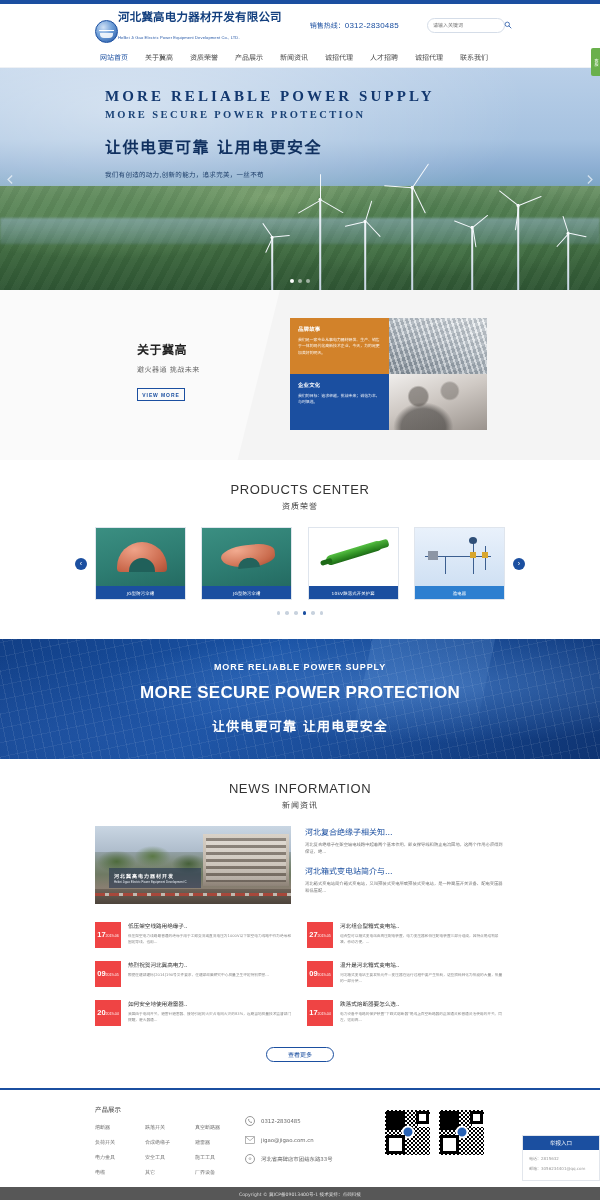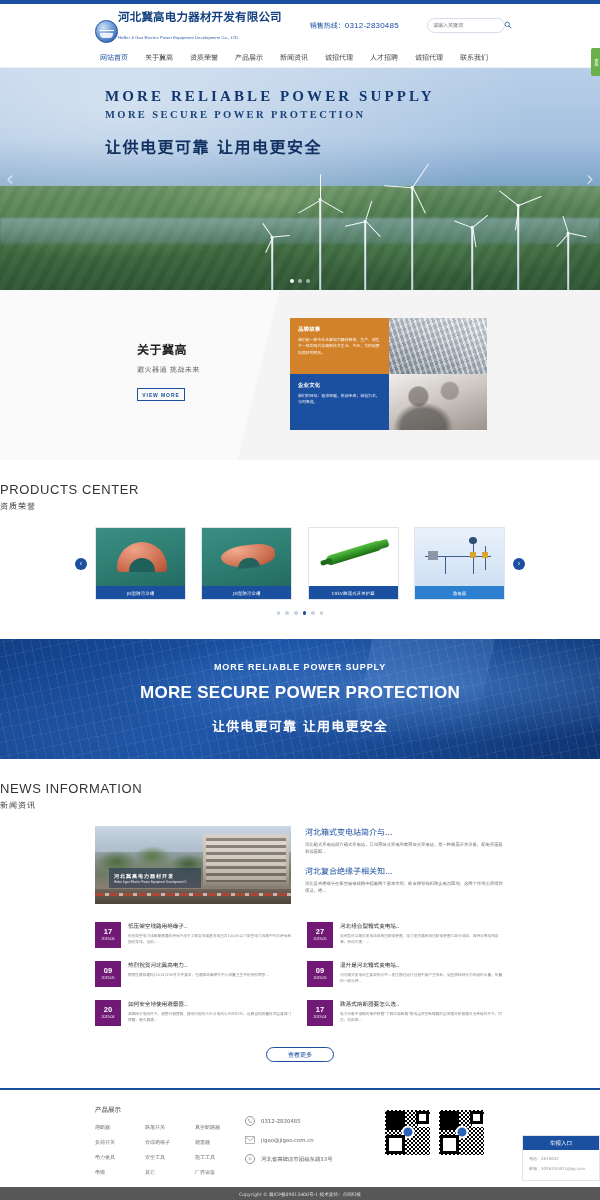--- a/index.html
+++ b/index.html
@@ -229,21 +229,21 @@
   .cell.photo-people::after {
     content: ""; position: absolute; inset: 0;
     background:
       radial-gradient(circle at 30% 40%, rgba(60,55,50,.45) 0 9px, rgba(60,55,50,0) 11px),
       radial-gradient(circle at 62% 30%, rgba(70,65,60,.35) 0 8px, rgba(70,65,60,0) 10px),
       radial-gradient(ellipse at 35% 95%, rgba(40,38,36,.5) 0 22px, rgba(40,38,36,0) 30px);
   }
 
   
   .products { background: #fff; padding: 22px 0 24px; }
-  .sec-head { text-align: left; margin-bottom: 16px; }
+  .sec-head { text-align: center; margin-bottom: 16px; }
   .sec-en {
     font-family: "Liberation Sans", sans-serif;
     font-size: 13px; color: #333; letter-spacing: .6px;
   }
   .sec-cn {
     font-family: "DejaVu Sans", sans-serif;
     font-size: 8px; color: #444; margin-top: 3px; letter-spacing: 1px;
   }
   .prod-row {
     width: 410px; margin: 0 auto; display: flex;
@@ -415,22 +415,22 @@
   .feat-desc {
     font-family: "DejaVu Sans", sans-serif;
     font-size: 4.3px; line-height: 1.75; color: #777;
   }
   .news-cols {
     width: 410px; margin: 0 auto; display: flex; gap: 14px;
   }
   .news-col { flex: 1; }
   .news-row { display: flex; gap: 7px; margin-bottom: 13px; }
   .news-date {
-    width: 26px; height: 26px; background: #701a75; color: #fff;
-    display: flex; flex-direction: column; align-items: center;
+    width: 26px; height: 26px; background: #ef4444; color: #fff;
+    display: flex; align-items: center;
     justify-content: center; flex: 0 0 auto;
   }
   .news-date b {
     font-size: 7.5px; line-height: 1; font-family: "Liberation Sans", sans-serif;
   }
   .news-date span {
     font-size: 3.6px; margin-top: 2px; font-family: "Liberation Sans", sans-serif;
     opacity: .95;
   }
   .news-body { flex: 1; min-width: 0; }
@@ -632,20 +632,21 @@
         <span class="blade" style="height:18.2px;top:-16.7px;transform:rotate(102deg);"></span>
         <span class="blade" style="height:18.2px;top:-16.7px;transform:rotate(222deg);"></span>
         <span class="blade" style="height:18.2px;top:-16.7px;transform:rotate(342deg);"></span>
       </div>
     </div>
 
   <div class="hero-text">
     <div class="hero-en1">MORE RELIABLE POWER SUPPLY</div>
     <div class="hero-en2">MORE SECURE POWER PROTECTION</div>
     <div class="hero-cn">让供电更可靠  让用电更安全</div>
+    <div class="hero-sub">我们有创造的动力,创新的能力，追求完美，一丝不苟</div>
   </div>
 
   <span class="hero-arrow left">
     <svg viewBox="0 0 16 16" width="13" height="13">
         <polyline points="10,3 5,8 10,13" fill="none" stroke="#fff" stroke-width="1.6"></polyline>
       </svg>
   </span>
   <span class="hero-arrow right">
     <svg viewBox="0 0 16 16" width="13" height="13">
         <polyline points="6,3 11,8 6,13" fill="none" stroke="#fff" stroke-width="1.6"></polyline>
@@ -760,26 +761,26 @@
         <span class="trees"></span>
         <span class="bldg"></span>
       <span class="sign">
         <b>河北冀高电力器材开发</b>
         <span>Hebei Jigao Electric Power Equipment Development C</span>
       </span>
       <span class="road"></span>
     </div>
     <div class="news-feature">
       <div class="feat-item">
+        <a href="#" class="feat-title">河北复合绝缘子相关知...</a>
+        <p class="feat-desc">河北复合绝缘子在架空输电线路中起着两个基本作用，即支撑导线和防止电流回地，这两个作用必须得到保证，绝...</p>
+      </div>
+      <div class="feat-item">
         <a href="#" class="feat-title">河北箱式变电站简介与...</a>
         <p class="feat-desc">河北箱式变电站简介箱式变电站，又叫预装式变电所或预装式变电站，是一种高压开关设备、配电变压器和低压配...</p>
-      </div>
-      <div class="feat-item">
-        <a href="#" class="feat-title">河北复合绝缘子相关知...</a>
-        <p class="feat-desc">河北复合绝缘子在架空输电线路中起着两个基本作用，即支撑导线和防止电流回地，这两个作用必须得到保证，绝...</p>
       </div>
     </div>
   </div>
 
   <div class="news-cols" id="news-cols">
       <div class="news-col">
         <div class="news-row">
           <div class="news-date">
             <b>17</b>
             <span>2019-06</span>

